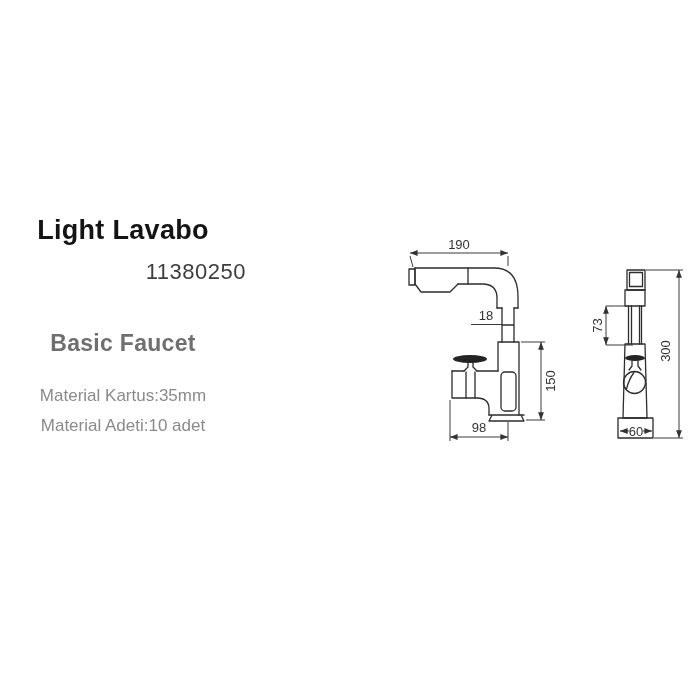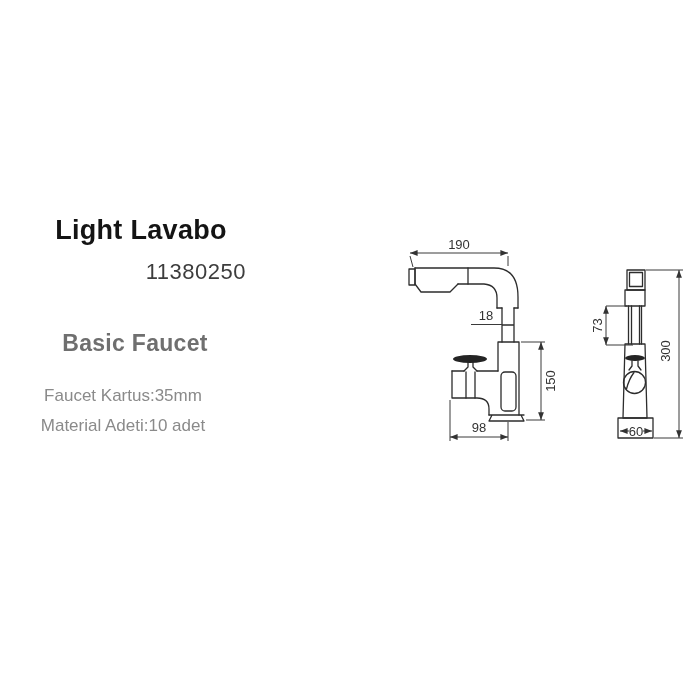--- a/index.html
+++ b/index.html
@@ -2,38 +2,38 @@
 <html><head>
 <meta charset="utf-8">
 <style>
   html,body{margin:0;padding:0;}
   body{
     width:700px;height:700px;position:relative;background:#ffffff;overflow:hidden;
     font-family:"Liberation Sans",sans-serif;
   }
   .abs{position:absolute;}
   .info{left:0;top:0;width:246px;text-align:center;}
-  .title{top:215px;width:246px;font-size:27px;font-weight:700;color:#141414;letter-spacing:.3px;margin-left:18px;}
+  .title{top:215px;width:246px;font-size:27px;font-weight:700;color:#141414;letter-spacing:.3px;}
   .code{top:259px;width:246px;font-size:22px;font-weight:400;color:#3d3d3d;letter-spacing:.5px;text-align:right;}
-  .subtitle{top:330px;width:246px;font-size:23px;font-weight:700;color:#6f6f6f;letter-spacing:.3px;margin-left:12px;}
+  .subtitle{top:330px;width:246px;font-size:23px;font-weight:700;color:#6f6f6f;letter-spacing:.3px;}
   .specs{top:381px;width:246px;font-size:17px;color:#8a8a8a;line-height:30px;font-weight:400;}
   svg{position:absolute;left:390px;top:218px;}
   .ln{fill:none;stroke:#2d2d2d;stroke-width:1.3;stroke-linejoin:round;stroke-linecap:round;}
   .dim{fill:none;stroke:#3a3a3a;stroke-width:1;}
   .dimtxt{font-family:"Liberation Sans",sans-serif;font-size:13px;fill:#333333;}
 </style>
 </head>
 <body>
 
 <div class="abs info">
   <div class="abs title">Light Lavabo</div>
   <div class="abs code">11380250</div>
   <div class="abs subtitle">Basic Faucet</div>
   <div class="abs specs">
-    <div>Faucet Kartus:35mm</div>
+    <div>Material Kartus:35mm</div>
     <div>Material Adeti:10 adet</div>
   </div>
 </div>
 
 <svg width="310" height="242" viewBox="390 218 310 242">
   <defs>
     <marker id="arr" viewBox="0 0 10 10" refX="8.5" refY="5" markerWidth="9" markerHeight="9" orient="auto-start-reverse" markerUnits="userSpaceOnUse">
       <path d="M0 1.8 L8.5 5 L0 8.2 Z" fill="#333333"></path>
     </marker>
   </defs>

